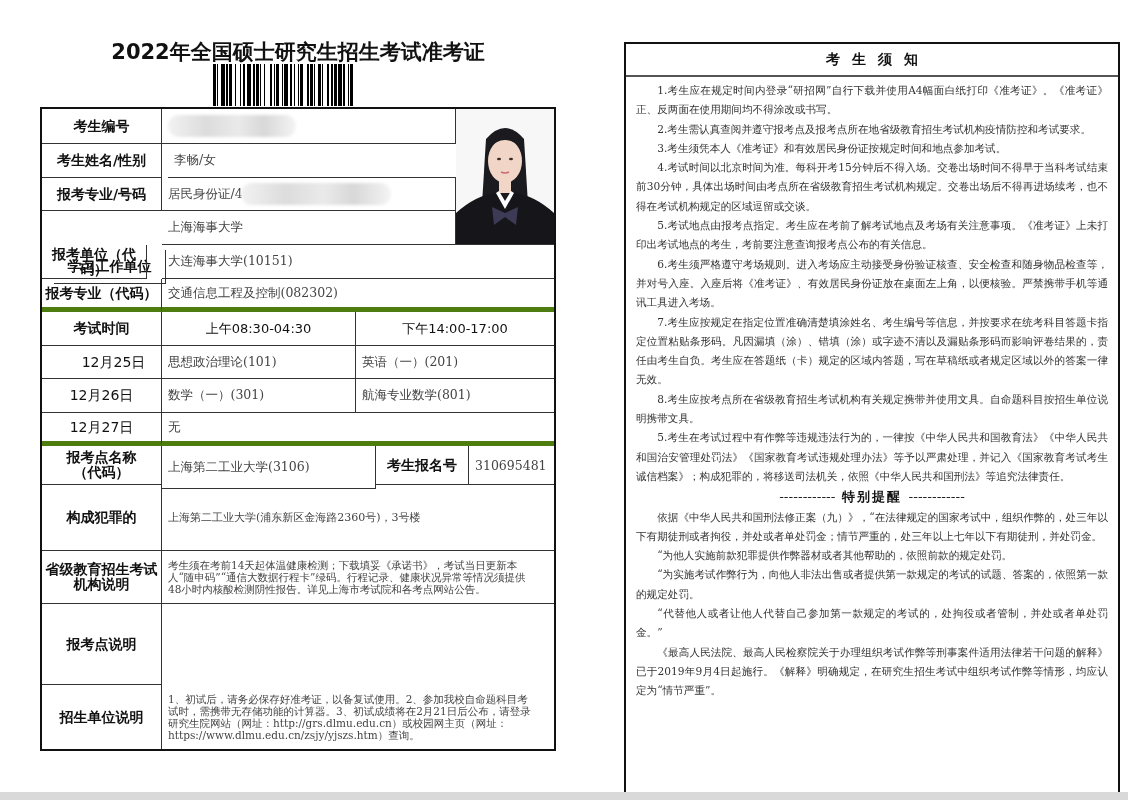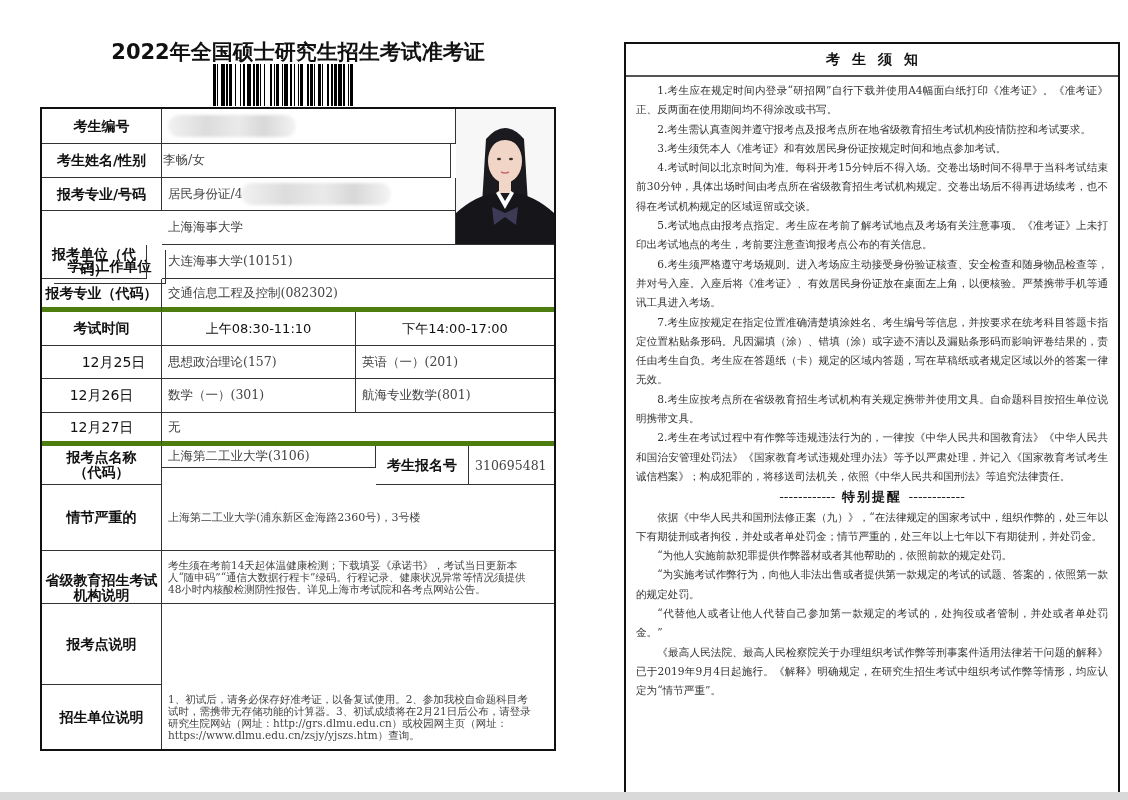--- a/index.html
+++ b/index.html
@@ -159,21 +159,21 @@
   </div>
 
 <div class="ticket">
 
   <div class="cell lbl" style="left:0;top:0;width:120px;height:35px;">考生编号</div>
   <div class="cell val" style="left:120px;top:0;width:294px;height:35px;">
     <span class="blur" style="width:128px;"></span>
   </div>
 
   <div class="cell lbl" style="left:0;top:35px;width:120px;height:34px;">考生姓名/性别</div>
-  <div class="cell val" style="left:115px;top:35px;width:294px;height:34px;">李畅/女</div>
+  <div class="cell val" style="left:126px;top:35px;width:294px;height:34px;">李畅/女</div>
 
   <div class="cell lbl" style="left:0;top:69px;width:120px;height:33px;">报考专业/号码</div>
   <div class="cell val" style="left:120px;top:69px;width:294px;height:33px;">
     <span>居民身份证/4</span>
     <span class="blur" style="width:150px;margin-left:-2px;"></span>
   </div>
 
   <div class="cell lbl" style="left:12px;top:102px;width:112px;height:34px;margin-top:39px;">学习工作单位</div>
   <div class="cell val" style="left:120px;top:102px;width:294px;height:34px;">上海海事大学</div>
 
@@ -193,46 +193,46 @@
     </svg>
   </div>
 
   <div class="cell lbl" style="left:0;top:136px;width:105px;height:34px;">报考单位（代码）</div>
   <div class="cell val" style="left:120px;top:136px;width:392px;height:34px;border-right:none;">大连海事大学(10151)</div>
 
   <div class="cell lbl thick-bottom" style="left:0;top:170px;width:120px;height:33px;">报考专业（代码）</div>
   <div class="cell val thick-bottom" style="left:120px;top:170px;width:392px;height:33px;border-right:none;text-align:center;">交通信息工程及控制(082302)</div>
 
   <div class="cell lbl" style="left:0;top:203px;width:120px;height:34px;">考试时间</div>
-  <div class="cell hdr" style="left:120px;top:203px;width:194px;height:34px;">上午08:30-11:10</div>
+  <div class="cell hdr" style="left:120px;top:203px;width:194px;height:34px;">上午08:30-04:30</div>
   <div class="cell hdr" style="left:314px;top:203px;width:198px;height:34px;border-right:none;">下午14:00-17:00</div>
 
   <div class="cell lbl" style="left:0;top:237px;width:120px;height:33px;font-weight:normal;padding-left:24px;">12月25日</div>
-  <div class="cell val" style="left:120px;top:237px;width:194px;height:33px;">思想政治理论(157)</div>
+  <div class="cell val" style="left:120px;top:237px;width:194px;height:33px;">思想政治理论(101)</div>
   <div class="cell val" style="left:314px;top:237px;width:198px;height:33px;border-right:none;">英语（一）(201)</div>
 
   <div class="cell lbl" style="left:0;top:270px;width:120px;height:34px;font-weight:normal;">12月26日</div>
   <div class="cell val" style="left:120px;top:270px;width:194px;height:34px;">数学（一）(301)</div>
   <div class="cell val" style="left:314px;top:270px;width:198px;height:34px;border-right:none;">航海专业数学(801)</div>
 
   <div class="cell lbl thick-bottom" style="left:0;top:304px;width:120px;height:33px;font-weight:normal;">12月27日</div>
   <div class="cell val thick-bottom" style="left:120px;top:304px;width:392px;height:33px;border-right:none;">无</div>
 
   <div class="cell lbl" style="left:0;top:337px;width:120px;height:39px;flex-direction:column;justify-content:center;">
     <span>报考点名称</span>
     <span>（代码）</span>
   </div>
-  <div class="cell val" style="left:120px;top:337px;width:214px;height:22px;">上海第二工业大学(3106)</div>
+  <div class="cell val" style="left:120px;top:337px;width:214px;height:43px;">上海第二工业大学(3106)</div>
   <div class="cell lbl" style="left:334px;top:337px;width:93px;height:39px;">考生报名号</div>
   <div class="cell val" style="left:427px;top:337px;width:85px;height:39px;border-right:none;">310695481</div>
 
-  <div class="cell lbl" style="left:0;top:376px;width:120px;height:66px;">情节严重的</div>
+  <div class="cell lbl" style="left:0;top:376px;width:120px;height:66px;">构成犯罪的</div>
   <div class="cell val" style="left:120px;top:376px;width:392px;height:66px;border-right:none;font-size:11px;">上海第二工业大学(浦东新区金海路2360号)，3号楼</div>
 
-  <div class="cell lbl" style="left:0;top:442px;width:120px;height:53px;flex-direction:column;justify-content:flex-end;">
+  <div class="cell lbl" style="left:0;top:442px;width:120px;height:53px;flex-direction:column;justify-content:center;">
     <span>省级教育招生考试</span>
     <span>机构说明</span>
   </div>
   <div class="cell val small" style="left:120px;top:442px;width:392px;height:53px;border-right:none;">考生须在考前14天起体温健康检测；下载填妥《承诺书》，考试当日更新本人“随申码”“通信大数据行程卡”绿码。行程记录、健康状况异常等情况须提供48小时内核酸检测阴性报告。详见上海市考试院和各考点网站公告。</div>
 
   <div class="cell lbl" style="left:0;top:495px;width:120px;height:81px;">报考点说明</div>
 
   <div class="cell lbl" style="left:0;top:576px;width:120px;height:64px;border-bottom:none;">招生单位说明</div>
   <div class="cell val small" style="left:120px;top:576px;width:392px;height:64px;border-right:none;border-bottom:none;">1、初试后，请务必保存好准考证，以备复试使用。2、参加我校自命题科目考试时，需携带无存储功能的计算器。3、初试成绩将在2月21日后公布，请登录研究生院网站（网址：http://grs.dlmu.edu.cn）或校园网主页（网址：https://www.dlmu.edu.cn/zsjy/yjszs.htm）查询。</div>
 </div>
@@ -241,21 +241,21 @@
   <div class="notice-title">考生须知</div>
   <div class="notice-body">
     <p>1.考生应在规定时间内登录“研招网”自行下载并使用A4幅面白纸打印《准考证》。《准考证》正、反两面在使用期间均不得涂改或书写。</p>
     <p>2.考生需认真查阅并遵守报考点及报考点所在地省级教育招生考试机构疫情防控和考试要求。</p>
     <p>3.考生须凭本人《准考证》和有效居民身份证按规定时间和地点参加考试。</p>
     <p>4.考试时间以北京时间为准。每科开考15分钟后不得入场。交卷出场时间不得早于当科考试结束前30分钟，具体出场时间由考点所在省级教育招生考试机构规定。交卷出场后不得再进场续考，也不得在考试机构规定的区域逗留或交谈。</p>
     <p>5.考试地点由报考点指定。考生应在考前了解考试地点及考场有关注意事项。《准考证》上未打印出考试地点的考生，考前要注意查询报考点公布的有关信息。</p>
     <p>6.考生须严格遵守考场规则。进入考场应主动接受身份验证核查、安全检查和随身物品检查等，并对号入座。入座后将《准考证》、有效居民身份证放在桌面左上角，以便核验。严禁携带手机等通讯工具进入考场。</p>
     <p>7.考生应按规定在指定位置准确清楚填涂姓名、考生编号等信息，并按要求在统考科目答题卡指定位置粘贴条形码。凡因漏填（涂）、错填（涂）或字迹不清以及漏贴条形码而影响评卷结果的，责任由考生自负。考生应在答题纸（卡）规定的区域内答题，写在草稿纸或者规定区域以外的答案一律无效。</p>
     <p>8.考生应按考点所在省级教育招生考试机构有关规定携带并使用文具。自命题科目按招生单位说明携带文具。</p>
-    <p>2.考生在考试过程中有作弊等违规违法行为的，一律按《中华人民共和国教育法》《中华人民共和国治安管理处罚法》《国家教育考试违规处理办法》等予以严肃处理，并记入《国家教育考试考生诚信档案》；构成犯罪的，将移送司法机关，依照《中华人民共和国刑法》等追究法律责任。</p>
+    <p>5.考生在考试过程中有作弊等违规违法行为的，一律按《中华人民共和国教育法》《中华人民共和国治安管理处罚法》《国家教育考试违规处理办法》等予以严肃处理，并记入《国家教育考试考生诚信档案》；构成犯罪的，将移送司法机关，依照《中华人民共和国刑法》等追究法律责任。</p>
     <div class="special-head">
       <span class="dash">------------</span>
       <span>特别提醒</span>
       <span class="dash">------------</span>
     </div>
     <p>依据《中华人民共和国刑法修正案（九）》，“在法律规定的国家考试中，组织作弊的，处三年以下有期徒刑或者拘役，并处或者单处罚金；情节严重的，处三年以上七年以下有期徒刑，并处罚金。</p>
     <p>“为他人实施前款犯罪提供作弊器材或者其他帮助的，依照前款的规定处罚。</p>
     <p>“为实施考试作弊行为，向他人非法出售或者提供第一款规定的考试的试题、答案的，依照第一款的规定处罚。</p>
     <p>“代替他人或者让他人代替自己参加第一款规定的考试的，处拘役或者管制，并处或者单处罚金。”</p>
     <p>《最高人民法院、最高人民检察院关于办理组织考试作弊等刑事案件适用法律若干问题的解释》已于2019年9月4日起施行。《解释》明确规定，在研究生招生考试中组织考试作弊等情形，均应认定为“情节严重”。</p>

